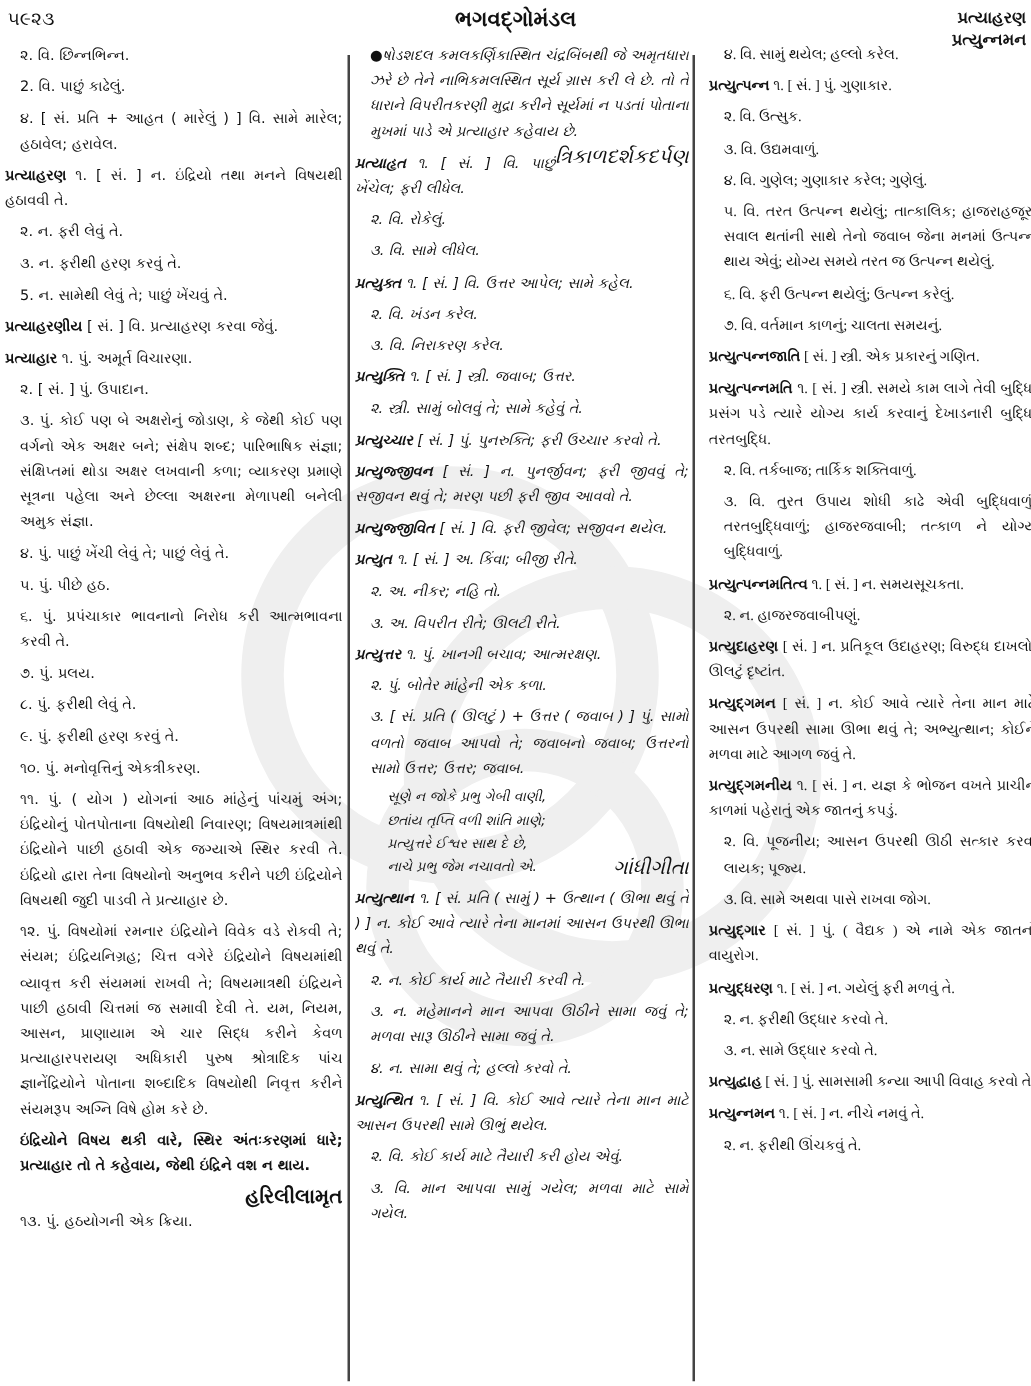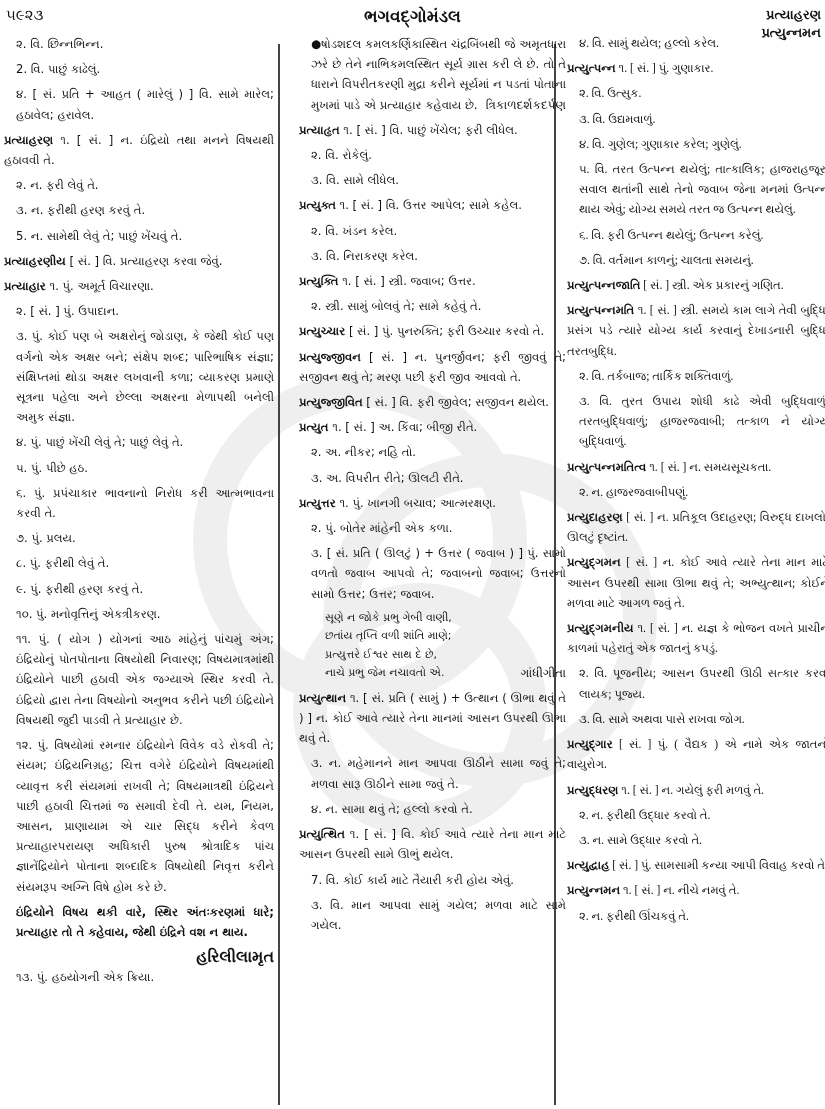--- a/index.html
+++ b/index.html
@@ -26,39 +26,39 @@
       font-size: 13px; font-weight: bold; line-height: 18px;
     }
     .columns {
       position: absolute; top: 34px; left: 0; width: 825px; height: 1075px; z-index: 1;
     }
     .col {
       position: absolute; top: 0; bottom: 0; overflow: hidden;
       font-size: 11.6px; line-height: 20.2px;
     }
     .col-1 { left: 4px; width: 270px; }
-    .col-2 { left: 299px; width: 267px; }
+    .col-2 { left: 284px; width: 267px; font-style: italic; }
     .col-3 { left: 567px; width: 262px; font-family: Liberation Serif, serif; }
     .rule {
       position: absolute; top: 10px; bottom: 4px; width: 1.5px; background: #444;
     }
     .rule-1 { left: 278px; }
     .rule-2 { left: 554px; }
     .entry { margin-bottom: 5px; text-align: justify; }
     .head { font-weight: bold; }
     .sense { padding-left: 12px; }
     .cont { padding-left: 12px; }
     .quote {
       padding-left: 26px; font-size: 11px; line-height: 18.5px;
     }
     .attribution {
       text-align: right; font-size: 16px; font-weight: bold;
     }
     .source-inline {
-      float: right; font-size: 12px;
+      float: right; font-size: 16px;
     }
     .bold { font-weight: bold; }
   </style>
 </head>
 <body>
 
 <svg class="watermark" viewBox="0 0 520 520">
   <g fill="none" stroke="#efefef" stroke-width="34">
     <circle cx="200" cy="210" r="150"></circle>
     <circle cx="330" cy="290" r="150"></circle>
@@ -123,24 +123,25 @@
       <div class="entry"><span class="head">પ્રત્યુત્તર</span><span> ૧. પું. ખાનગી બચાવ; આત્મરક્ષણ.</span></div>
       <div class="entry sense">૨. પું. બોતેર માંહેની એક કળા.</div>
       <div class="entry sense">૩. [ સં. પ્રતિ ( ઊલટું ) + ઉત્તર ( જવાબ ) ] પું. સામો વળતો જવાબ આપવો તે; જવાબનો જવાબ; ઉત્તરનો સામો ઉત્તર; ઉત્તર; જવાબ.</div>
       <div class="entry">
         <div class="quote">સૂણે ન જોકે પ્રભુ ગેબી વાણી,</div>
         <div class="quote">છતાંય તૃપ્તિ વળી શાંતિ માણે;</div>
         <div class="quote">પ્રત્યુત્તરે ઈશ્વર સાથ દે છે,</div>
         <div class="quote"><span>નાચે પ્રભુ જેમ નચાવતો એ.</span><span class="source-inline">ગાંધીગીતા</span></div>
       </div>
       <div class="entry"><span class="head">પ્રત્યુત્થાન</span><span> ૧. [ સં. પ્રતિ ( સામું ) + ઉત્થાન ( ઊભા થવું તે ) ] ન. કોઈ આવે ત્યારે તેના માનમાં આસન ઉપરથી ઊભા થવું તે.</span></div>
+      <div class="entry sense">૨. ન. કોઈ કાર્ય માટે તૈયારી કરવી તે.</div>
       <div class="entry sense">૩. ન. મહેમાનને માન આપવા ઊઠીને સામા જવું તે; મળવા સારૂ ઊઠીને સામા જવું તે.</div>
       <div class="entry sense">૪. ન. સામા થવું તે; હલ્લો કરવો તે.</div>
       <div class="entry"><span class="head">પ્રત્યુત્થિત</span><span> ૧. [ સં. ] વિ. કોઈ આવે ત્યારે તેના માન માટે આસન ઉપરથી સામે ઊભું થયેલ.</span></div>
-      <div class="entry sense">7. વિ. કોઈ કાર્ય માટે તૈયારી કરી હોય એવું.</div>
+      <div class="entry sense">૨. વિ. કોઈ કાર્ય માટે તૈયારી કરી હોય એવું.</div>
       <div class="entry sense">૩. વિ. માન આપવા સામું ગયેલ; મળવા માટે સામે ગયેલ.</div>
     </div>
   <div class="col col-3">
       <div class="entry sense">૪. વિ. સામું થયેલ; હલ્લો કરેલ.</div>
       <div class="entry"><span class="head">પ્રત્યુત્પન્ન</span><span> ૧. [ સં. ] પું. ગુણાકાર.</span></div>
       <div class="entry sense">૨. વિ. ઉત્સુક.</div>
       <div class="entry sense">૩. વિ. ઉદ્યમવાળું.</div>
       <div class="entry sense">૪. વિ. ગુણેલ; ગુણાકાર કરેલ; ગુણેલું.</div>
       <div class="entry sense">૫. વિ. તરત ઉત્પન્ન થયેલું; તાત્કાલિક; હાજરાહજૂર; સવાલ થતાંની સાથે તેનો જવાબ જેના મનમાં ઉત્પન્ન થાય એવું; યોગ્ય સમયે તરત જ ઉત્પન્ન થયેલું.</div>
       <div class="entry sense">૬. વિ. ફરી ઉત્પન્ન થયેલું; ઉત્પન્ન કરેલું.</div>

